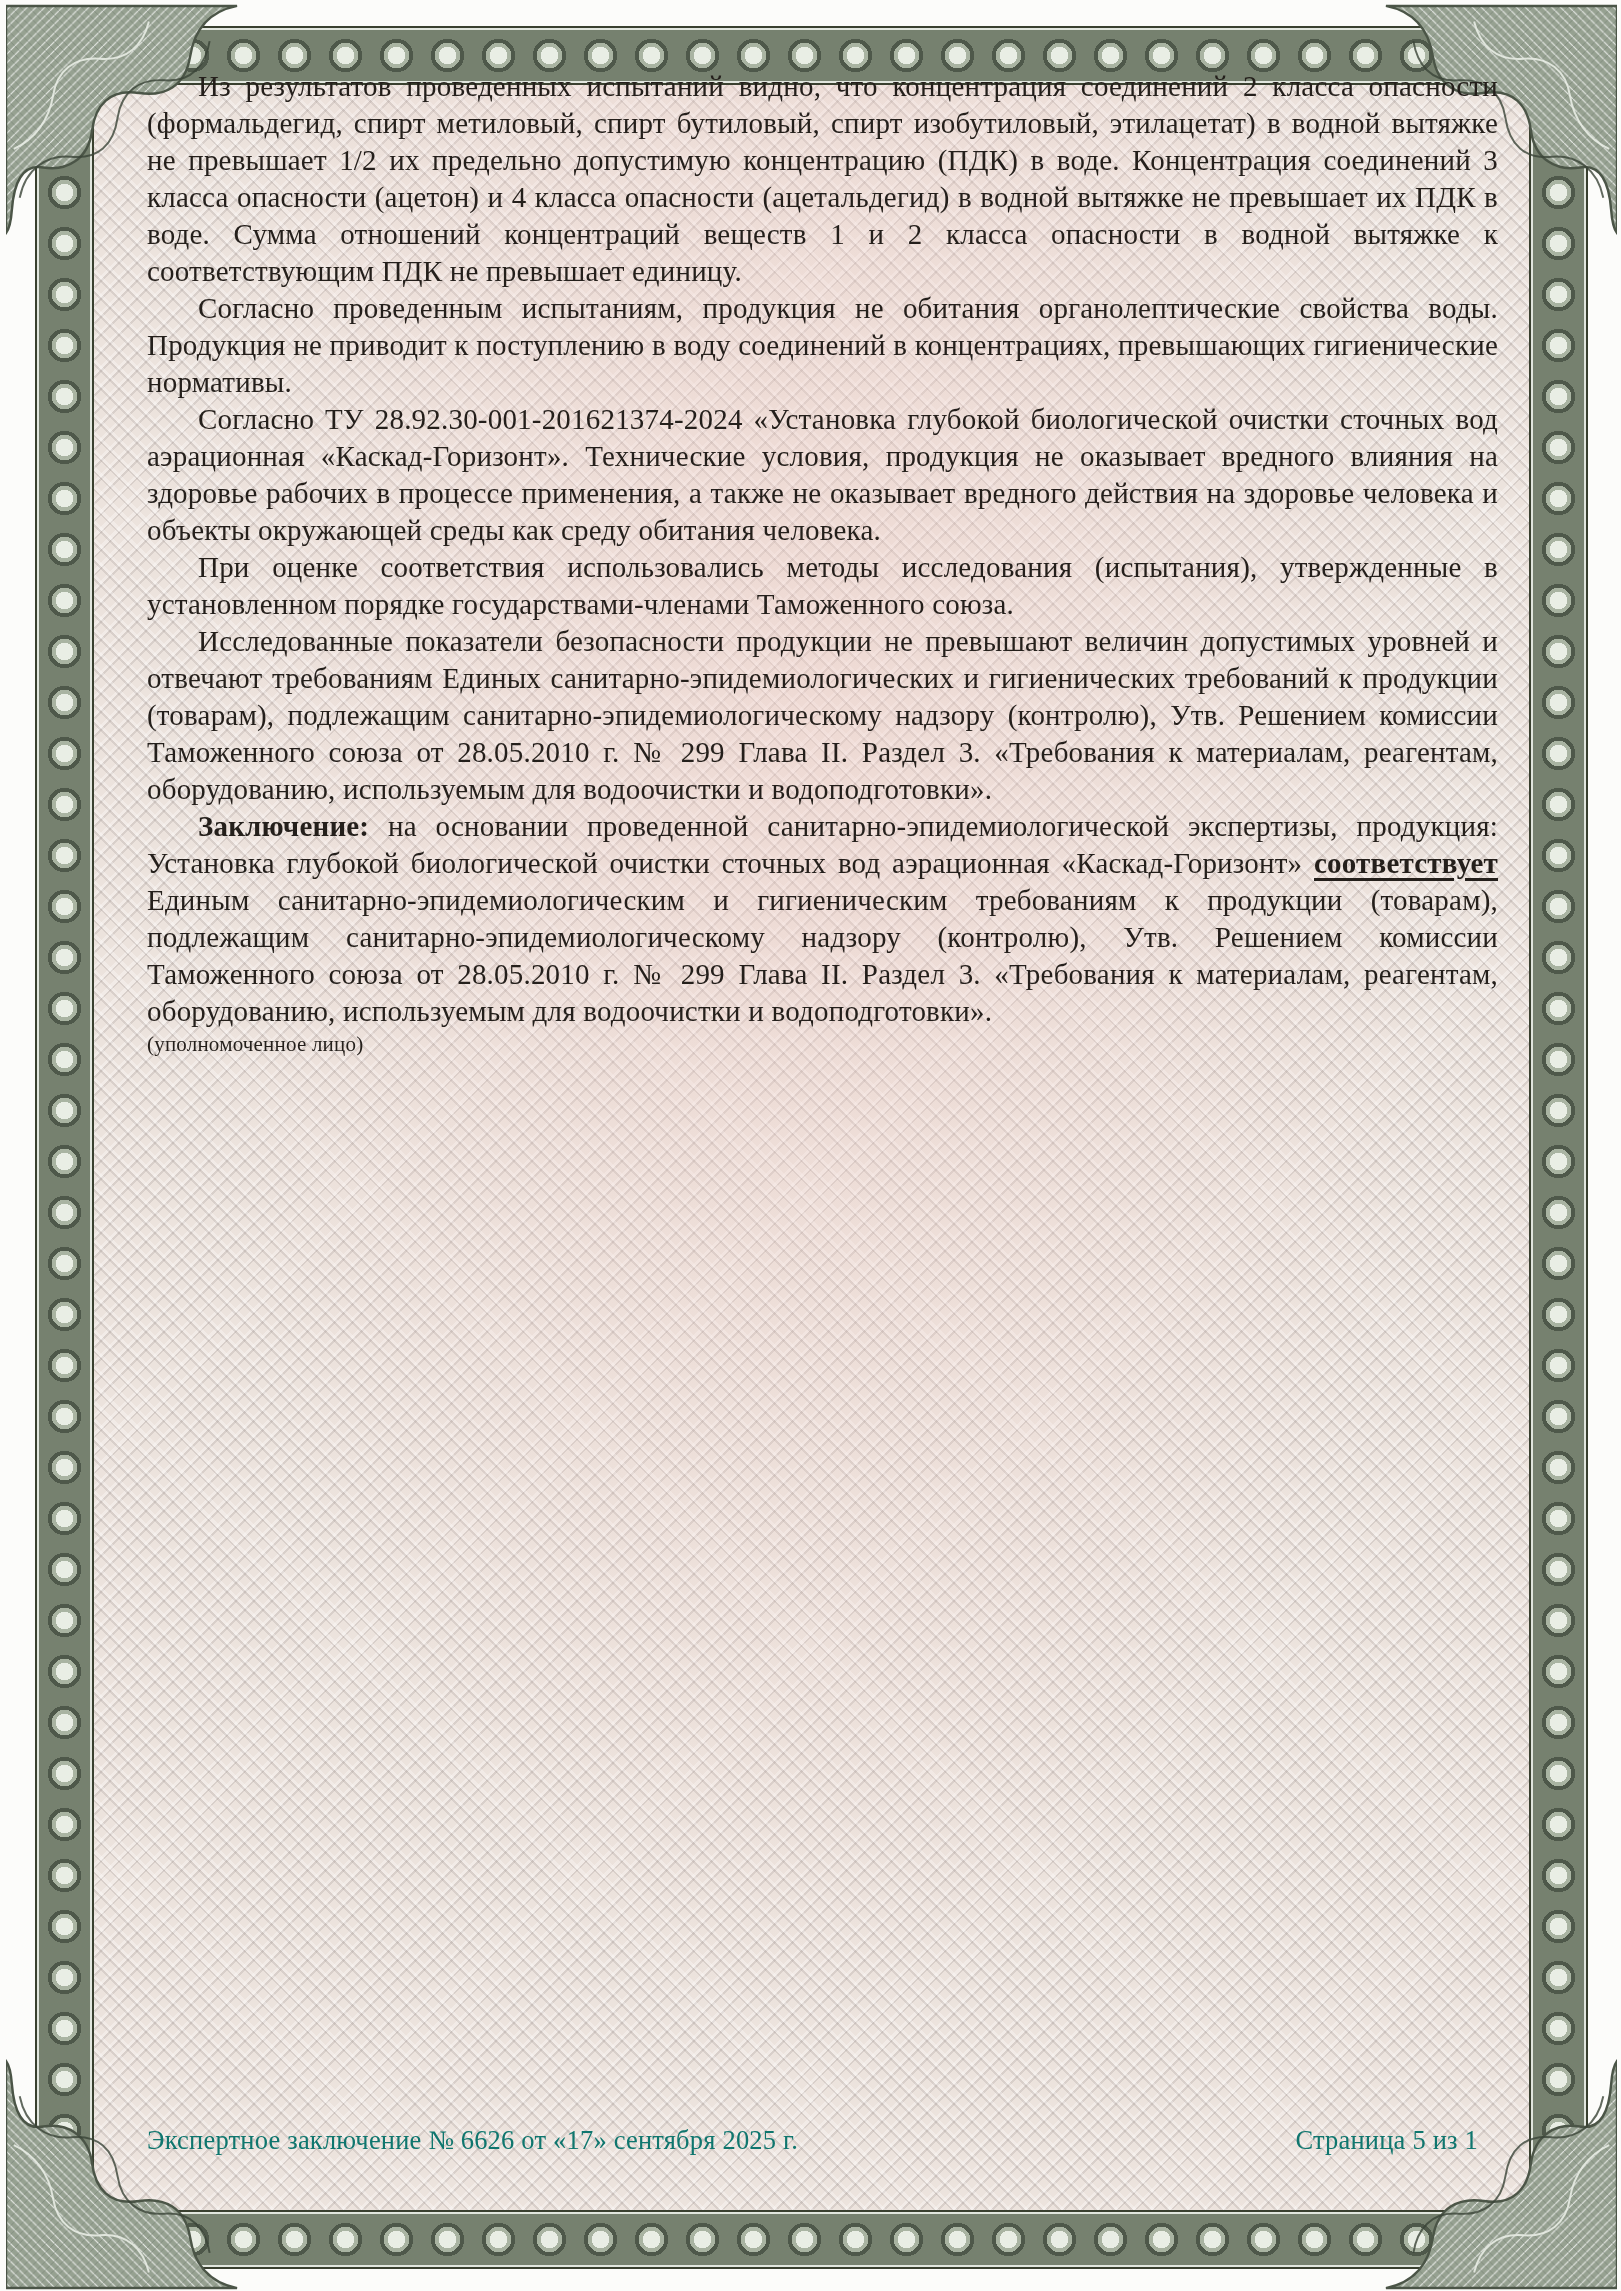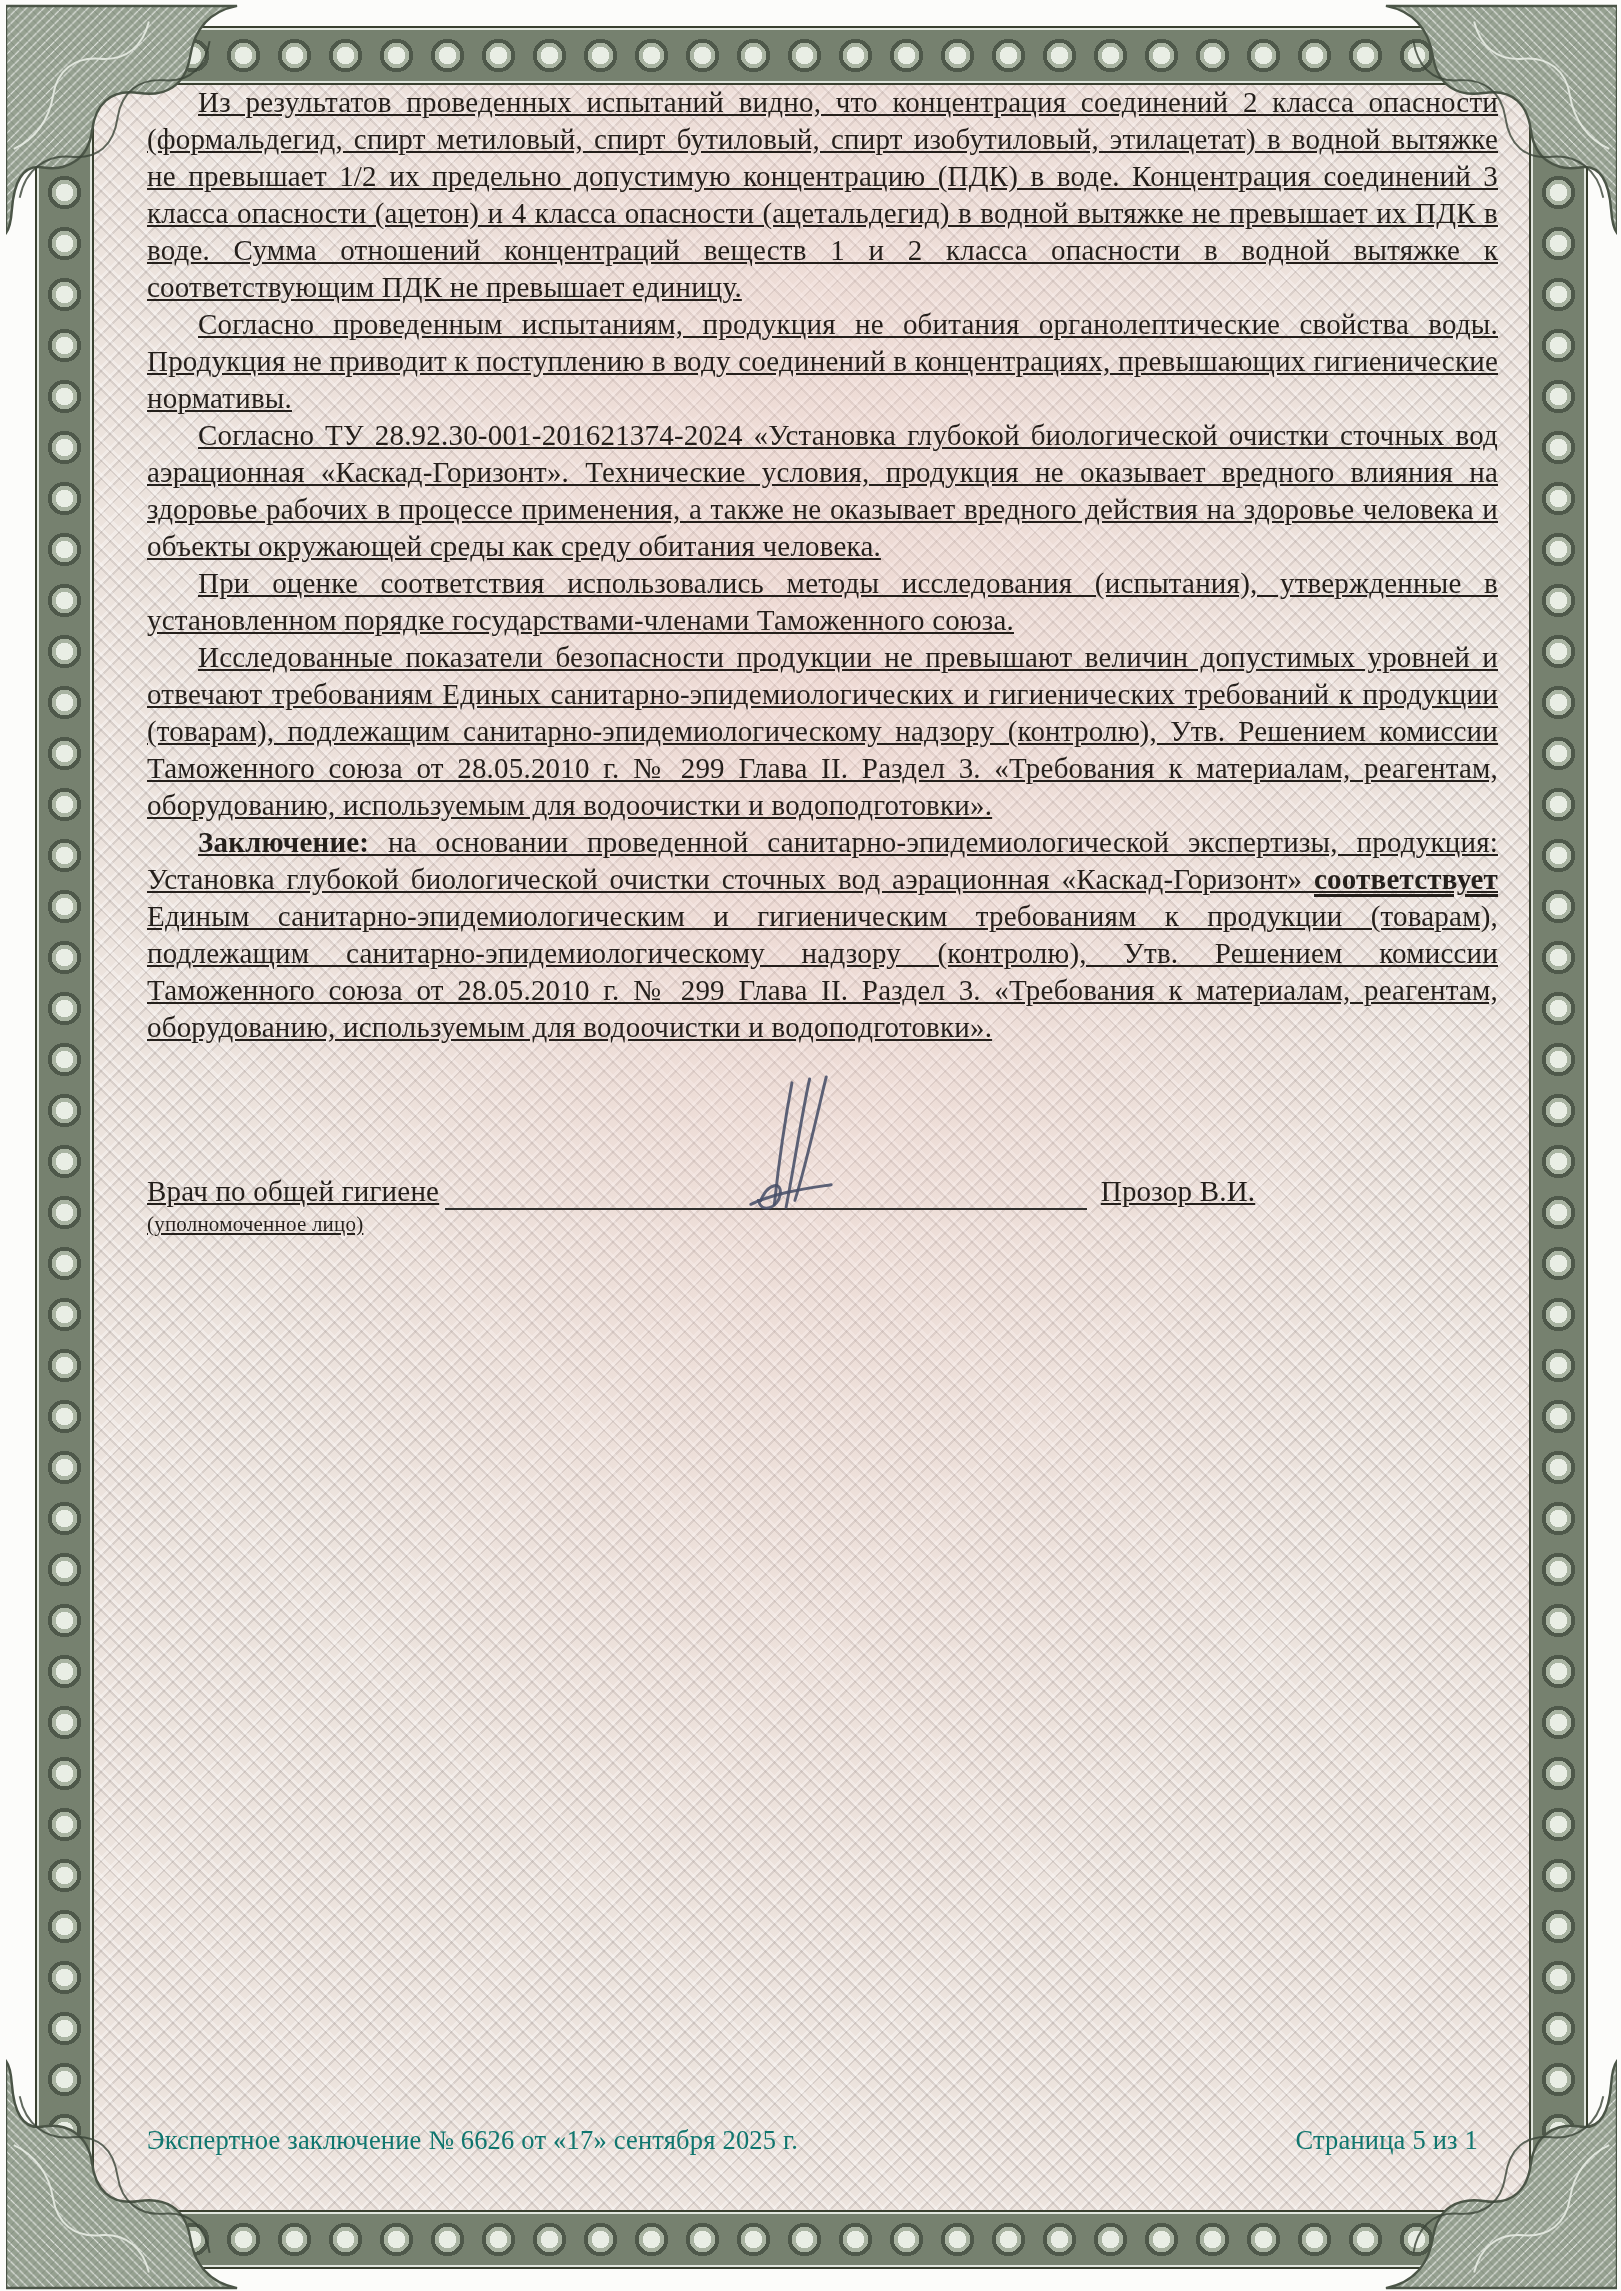--- a/index.html
+++ b/index.html
@@ -34,24 +34,23 @@
   .band.right{top:114px;bottom:114px;right:33px;width:55px;}
   
   .corner{position:absolute;width:233px;height:233px;z-index:3;}
   .corner svg{width:100%;height:100%;display:block;}
   .corner.tl{left:5.9px;top:2px;}
   .corner.tr{right:3.9px;top:2px;transform:scaleX(-1);}
   .corner.bl{left:5.9px;bottom:0px;transform:scaleY(-1);}
   .corner.br{right:3.9px;bottom:0px;transform:scale(-1,-1);}
   
   .content{
-    position:absolute;left:147px;right:123px;top:84px;z-index:4;
+    position:absolute;left:147px;right:123px;top:68px;z-index:4;
     color:#241f1b;font-size:29px;line-height:37px;text-align:justify;
     letter-spacing:0.2px;
-    text-decoration:underline;
   }
   .content p{margin:0;text-indent:51px;}
   .kw{font-weight:bold;text-decoration:underline;text-decoration-thickness:2.5px;text-underline-offset:4.9px;}
   .b{font-weight:bold;}
   
   .sig-row{display:flex;align-items:flex-end;text-align:left;}
   .sig-row .role{white-space:nowrap;}
   .sig-line{position:relative;height:39px;border-bottom:2.5px solid #30302e;flex:0 0 642px;margin-left:5.9px;}
   .sig-row .name{white-space:nowrap;margin-left:13.7px;}
   .sig-row.first{margin-top:123px;}
@@ -120,33 +119,20 @@
 <div class="content">
   <p>Из результатов проведенных испытаний видно, что концентрация соединений 2 класса опасности (формальдегид, спирт метиловый, спирт бутиловый, спирт изобутиловый, этилацетат) в водной вытяжке не превышает 1/2 их предельно допустимую концентрацию (ПДК) в воде. Концентрация соединений 3 класса опасности (ацетон) и 4 класса опасности (ацетальдегид) в водной вытяжке не превышает их ПДК в воде. Сумма отношений концентраций веществ 1 и 2 класса опасности в водной вытяжке к соответствующим ПДК не превышает единицу.</p>
   <p>Согласно проведенным испытаниям, продукция не обитания органолептические свойства воды. Продукция не приводит к поступлению в воду соединений в концентрациях, превышающих гигиенические нормативы.</p>
   <p>Согласно ТУ 28.92.30-001-201621374-2024 «Установка глубокой биологической очистки сточных вод аэрационная «Каскад-Горизонт». Технические условия, продукция не оказывает вредного влияния на здоровье рабочих в процессе применения, а также не оказывает вредного действия на здоровье человека и объекты окружающей среды как среду обитания человека.</p>
   <p>При оценке соответствия использовались методы исследования (испытания), утвержденные в установленном порядке государствами-членами Таможенного союза.</p>
   <p>Исследованные показатели безопасности продукции не превышают величин допустимых уровней и отвечают требованиям Единых санитарно-эпидемиологических и гигиенических требований к продукции (товарам), подлежащим санитарно-эпидемиологическому надзору (контролю), Утв. Решением комиссии Таможенного союза от 28.05.2010 г. № 299 Глава II. Раздел 3. «Требования к материалам, реагентам, оборудованию, используемым для водоочистки и водоподготовки».</p>
   <p>
     <span class="b">Заключение: </span><span>на основании проведенной санитарно-эпидемиологической экспертизы, продукция: Установка глубокой биологической очистки сточных вод аэрационная «Каскад-Горизонт» </span><span class="kw">соответствует</span><span> Единым санитарно-эпидемиологическим и гигиеническим требованиям к продукции (товарам), подлежащим санитарно-эпидемиологическому надзору (контролю), Утв. Решением комиссии Таможенного союза от 28.05.2010 г. № 299 Глава II. Раздел 3. «Требования к материалам, реагентам, оборудованию, используемым для водоочистки и водоподготовки».</span>
   </p>
 
-  <div class="sig-row first">
-    <span class="role">Врач по общей гигиене</span>
-    <span class="sig-line">
-      <svg class="ink ink1" viewBox="0 0 170 148" xmlns="http://www.w3.org/2000/svg">
-        <path d="M62,8 C55,45 48,95 44,132"></path>
-        <path d="M80,4 C72,40 63,100 56,135"></path>
-        <path d="M97,2 C90,30 77,90 65,128"></path>
-        <path d="M30,128 C38,110 52,108 50,122 C48,136 30,142 28,128 Z"></path>
-        <path d="M20,132 C45,120 76,116 102,112"></path>
-      </svg>
-    </span>
-    <span class="name">Прозор В.И.</span>
-  </div>
 
   <div class="sig-note">(уполномоченное лицо)</div>
 </div>
 
 <div class="footer">
   <span>Экспертное заключение № 6626 от «17» сентября 2025 г.</span>
   <span>Страница 5 из 1</span>
 </div>
 
 

